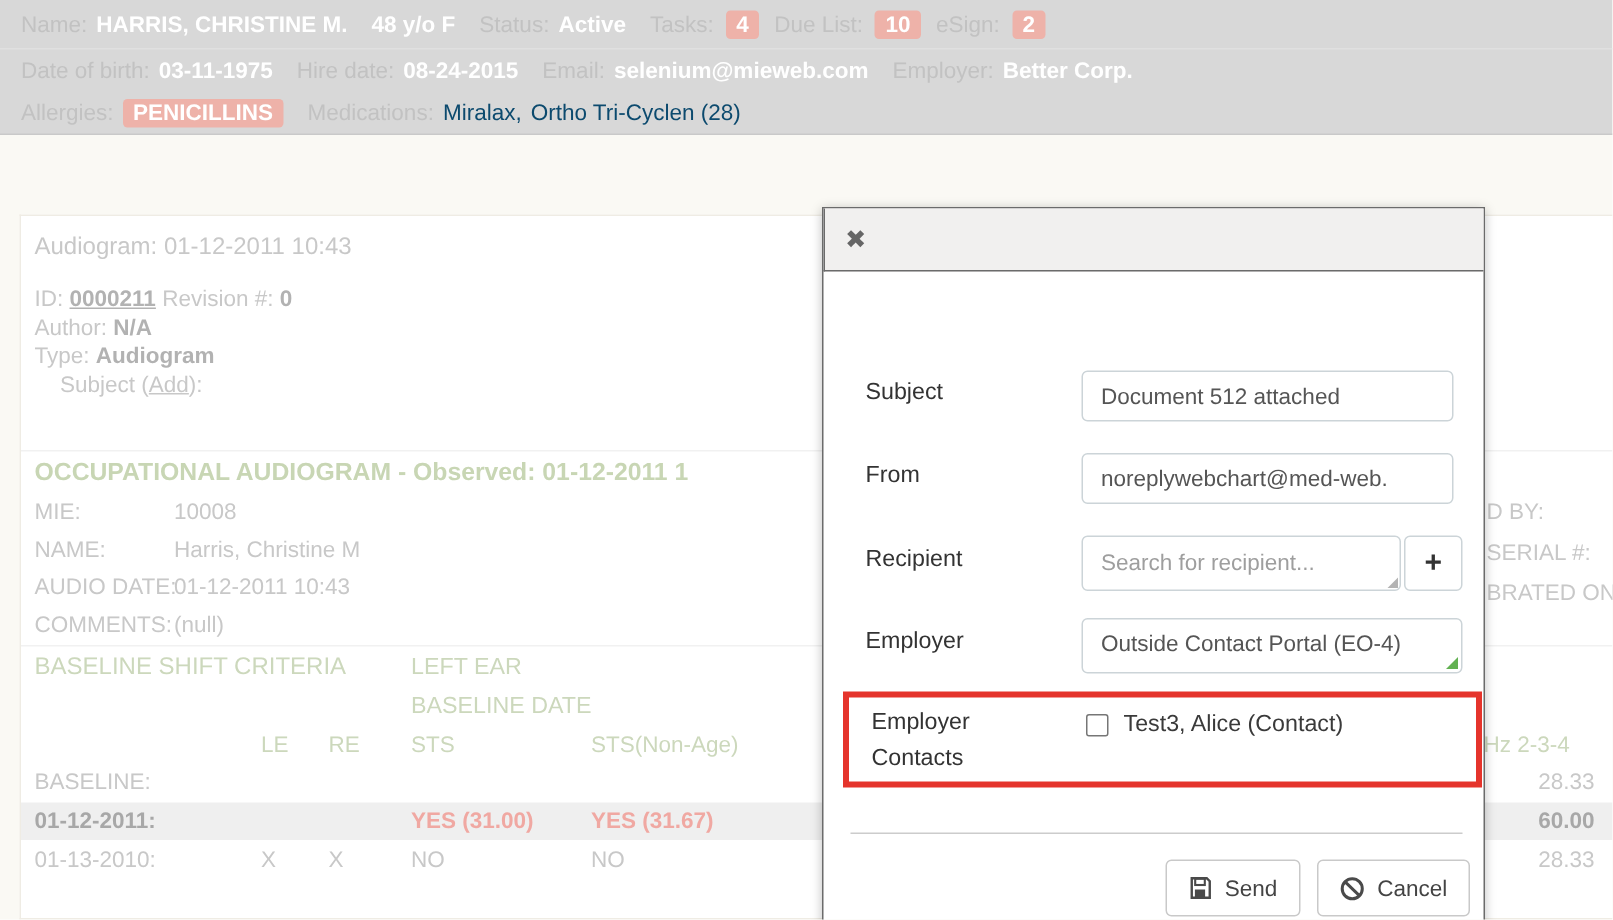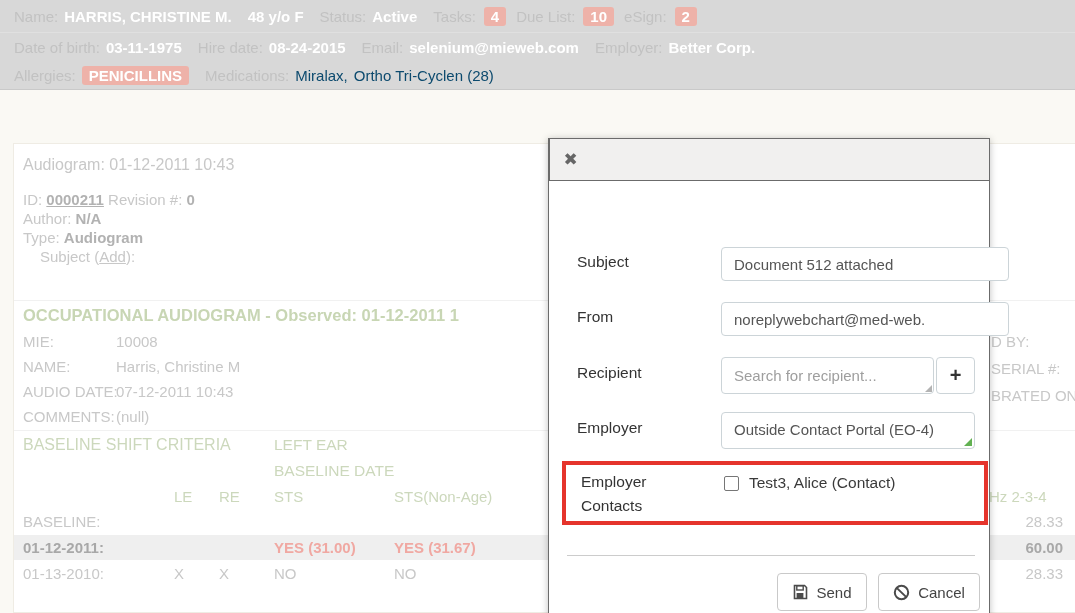--- a/index.html
+++ b/index.html
@@ -35,21 +35,21 @@
   .row-label-bold { color:#a8a8a8; font-weight:bold; }
   .right-val { position:absolute; right:12px; text-align:right; }
 
   
   .modal { position:absolute; left:548px; top:138px; width:442px; height:500px; background:#fff; border:1px solid #6b6b6b; box-shadow:0 1px 7px rgba(0,0,0,0.25); z-index:10; }
   .modal-header { position:relative; height:42px; background:#f1f0ef; border-bottom:1px solid #6b6b6b; display:flex; align-items:center; }
   .modal-title { font-size:17px; font-weight:bold; color:#2f2f2f; padding-left:20px; flex:1; }
   .modal-close { width:42px; height:42px; border-left:1px solid #6b6b6b; display:flex; align-items:center; justify-content:center; color:#666; font-size:17px; font-weight:bold; cursor:pointer; }
   .modal-body { position:relative; width:100%; height:458px; }
   .fld-label { position:absolute; left:28px; font-size:15.5px; color:#333; }
-  .txt-input { position:absolute; left:172px; width:288px; height:34px; border:1px solid #ccd4d8; border-radius:4px; font-size:15px; color:#555; padding:0 12px; font-family:"Liberation Sans",sans-serif; background:#fff; }
+  .txt-input { position:absolute; left:172px; width:248px; height:34px; border:1px solid #ccd4d8; border-radius:4px; font-size:15px; color:#555; padding:0 12px; font-family:"Liberation Sans",sans-serif; background:#fff; }
   .txt-input::placeholder { color:#9e9e9e; }
   .recip-input { width:213px; height:37px; }
   .plus-btn { position:absolute; left:387px; width:39px; height:37px; border:1px solid #ccd4d8; border-radius:4px; background:#fff; font-size:20px; font-weight:bold; color:#333; display:flex; align-items:center; justify-content:center; cursor:pointer; }
   .fake-select { position:absolute; left:172px; width:254px; height:37px; border:1px solid #ccd4d8; border-radius:4px; font-size:15px; color:#555; padding:8px 0 0 12px; background:#fff; cursor:pointer; }
   .resize-gray { position:absolute; right:2px; bottom:2px; width:0; height:0; border-left:7px solid transparent; border-bottom:7px solid #b3b3b3; }
   .resize-green { position:absolute; right:2px; bottom:2px; width:0; height:0; border-left:8px solid transparent; border-bottom:8px solid #62b152; }
   .red-annotation { position:absolute; left:13px; top:280px; width:426px; height:64px; border:4px solid #e5342c; background:transparent; }
   .contacts-label { position:absolute; left:15px; top:5px; font-size:15.5px; color:#333; line-height:24px; }
   .checkbox { position:absolute; left:158px; top:11px; width:15px; height:15px; border:1.5px solid #767676; border-radius:2px; background:#fff; cursor:pointer; }
   .contact-name { position:absolute; left:183px; top:9px; font-size:15.5px; color:#3a3a3a; white-space:nowrap; }
@@ -116,21 +116,21 @@
 
   <div class="sec-line" style="top:156px;"></div>
 
   <div class="abs report-title" style="left:9px; top:162px;">OCCUPATIONAL AUDIOGRAM - Observed: 01-12-2011 1</div>
 
   <div class="abs fade-text" style="left:9px; top:189px;">MIE:</div>
   <div class="abs fade-text" style="left:102px; top:189px;">10008</div>
   <div class="abs fade-text" style="left:9px; top:214px;">NAME:</div>
   <div class="abs fade-text" style="left:102px; top:214px;">Harris, Christine M</div>
   <div class="abs fade-text" style="left:9px; top:239px;">AUDIO DATE:</div>
-  <div class="abs fade-text" style="left:102px; top:239px;">07-12-2011 10:43</div>
+  <div class="abs fade-text" style="left:102px; top:239px;">01-12-2011 10:43</div>
   <div class="abs fade-text" style="left:9px; top:264px;">COMMENTS:</div>
   <div class="abs fade-text" style="left:102px; top:264px;">(null)</div>
 
   <div class="sec-line" style="top:286px;"></div>
 
   <div class="abs green-head" style="left:9px; top:292px; font-size:16px;">BASELINE SHIFT CRITERIA</div>
   <div class="abs green-head" style="left:260px; top:292px; font-size:15.5px;">LEFT EAR</div>
   <div class="abs green-head" style="left:260px; top:318px; font-size:15.5px;">BASELINE DATE</div>
 
   <div class="abs green-head" style="left:160px; top:344px;">LE</div>

